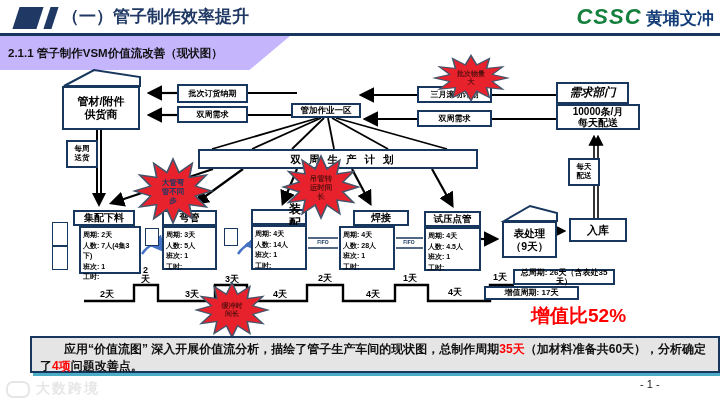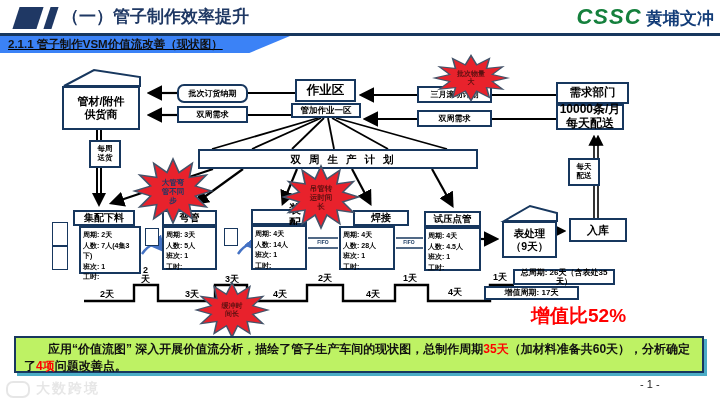--- a/index.html
+++ b/index.html
@@ -32,22 +32,22 @@
 <div id="slide">
 
   <div class="abs" style="left:16px;top:7px;width:24px;height:22px;background:#1F3864;transform:skewX(-18deg);"></div>
   <div class="abs" style="left:47px;top:7px;width:8px;height:22px;background:#1F3864;transform:skewX(-18deg);"></div>
   <div class="abs" style="left:62px;top:5px;font-size:17px;font-weight:900;color:#1F3864;">（一）管子制作效率提升</div>
   <div class="abs" style="right:6px;top:4px;white-space:nowrap;">
      <span style="font-size:22px;font-weight:900;font-style:italic;color:#15803d;letter-spacing:1px;">CSSC</span>
      <span style="font-size:17px;font-weight:900;color:#123C78;">黄埔文冲</span>
   </div>
   <div class="abs" style="left:0;top:33px;width:720px;height:3px;background:#17375E;"></div>
-  <div class="abs" style="left:0;top:36px;width:290px;height:17px;background:#3b82f6;
-              clip-path:polygon(0 0,100% 0,86% 100%,0 100%);display:flex;align-items:center;text-decoration:underline;">
+  <div class="abs" style="left:0;top:36px;width:290px;height:34px;background:#c4b5fd;
+              clip-path:polygon(0 0,100% 0,86% 100%,0 100%);display:flex;align-items:center;">
      <span style="font-size:11.5px;font-weight:700;color:#111;padding-left:8px;white-space:nowrap;">2.1.1 管子制作VSM价值流改善（现状图）</span>
   </div>
 
   <svg width="720" height="404" viewBox="0 0 720 404">
     <defs>
       <marker id="ab" markerWidth="7" markerHeight="7" refX="5.5" refY="3.5" orient="auto">
         <path d="M0,0L7,3.5L0,7Z" fill="#000"></path>
         </marker>
       <marker id="abl" markerWidth="7" markerHeight="7" refX="5.5" refY="3.5" orient="auto">
         <path d="M0,0L7,3.5L0,7Z" fill="#4472C4"></path>
@@ -98,47 +98,44 @@
     <line x1="598" y1="218" x2="598" y2="137" stroke="#000" stroke-width="1.6" marker-end="url(#ab)"></line>
 
     <polyline points="84,301 134,301 134,285 158,285 158,301 215,301 215,285 247,285 247,301 307,301
                       307,285 343,285 343,301 395,301 395,285 428,285 428,301 490,301 490,285 514,285" fill="none" stroke="#000" stroke-width="2.4"></polyline>
   </svg>
 
   <div class="abs nbox" style="left:62px;top:86px;width:78px;height:44px;border-width:2.5px;font-size:11px;">
     <div>管材/附件</div>
     <div>供货商</div>
   </div>
-  <div class="abs nbox" style="left:66px;top:140px;width:32px;height:28px;font-size:7.5px;margin-left:23px;">
+  <div class="abs nbox" style="left:66px;top:140px;width:32px;height:28px;font-size:7.5px;">
     <div>每周</div>
     <div>送货</div>
   </div>
 
-  <div class="abs nbox" style="left:177px;top:84px;width:71px;height:19px;font-size:8px;border-radius:7px;">
+  <div class="abs nbox" style="left:177px;top:84px;width:71px;height:19px;font-size:8px;">
     <div>批次订货纳期</div>
     </div>
   <div class="abs nbox" style="left:177px;top:106px;width:71px;height:17px;font-size:8px;">
     <div>双周需求</div>
     </div>
-  <div class="abs nbox" style="left:295px;top:79px;width:61px;height:23px;border-width:2.5px;font-size:12.5px;">
-    <div>作业区</div>
-    </div>
   <div class="abs nbox" style="left:291px;top:103px;width:70px;height:15px;font-size:8.5px;">
     <div>管加作业一区</div>
     </div>
   <div class="abs nbox" style="left:417px;top:86px;width:75px;height:17px;font-size:8px;">
     <div>三月滚动计划</div>
     </div>
   <div class="abs nbox" style="left:417px;top:110px;width:75px;height:17px;font-size:8px;">
     <div>双周需求</div>
     </div>
-  <div class="abs nbox" style="left:556px;top:82px;width:73px;height:22px;border-width:2.5px;font-size:11.5px;">
+  <div class="abs nbox" style="left:556px;top:82px;width:73px;height:22px;border-width:2.5px;font-size:11.5px;font-style:italic;">
     <div>需求部门</div>
     </div>
-  <div class="abs nbox" style="left:556px;top:104px;width:68px;height:26px;border-width:2.5px;font-size:12px;text-align:center;">
+  <div class="abs nbox" style="left:556px;top:104px;width:84px;height:26px;border-width:2.5px;font-size:10px;text-align:center;">
     <div>10000条/月</div>
     <div>每天配送</div>
     </div>
 
   <div class="abs nbox" style="left:198px;top:149px;width:280px;height:20px;font-size:10.5px;letter-spacing:8px;padding-left:16px;">
     <div>双周生产计划</div>
     </div>
 
   <div class="abs nbox" style="left:568px;top:158px;width:32px;height:28px;font-size:7.5px;">
     <div>每天</div>
@@ -236,33 +233,33 @@
       <div class="bg2"></div>
     <span class="btxt-dark" style="width:30px;font-size:7px;">批次物量大</span>
     </div>
 
   <div class="abs burst" style="left:132px;top:157px;width:82px;height:68px;">
     <div class="bg1"></div>
       <div class="bg2"></div>
     <span class="btxt-navy" style="width:26px;font-size:7.5px;">大管弯管不同步</span>
     </div>
 
-  <div class="abs burst" style="left:281px;top:164px;width:80px;height:66px;">
+  <div class="abs burst" style="left:281px;top:154px;width:80px;height:66px;">
     <div class="bg1"></div>
       <div class="bg2"></div>
     <span class="btxt-dark" style="width:26px;font-size:7.5px;">吊管转运时间长</span>
     </div>
 
   <div class="abs burst" style="left:194px;top:281px;width:76px;height:58px;">
     <div class="bg1"></div>
       <div class="bg2"></div>
     <span class="btxt-dark" style="width:26px;font-size:7px;">缓冲时间长</span>
     </div>
 
-  <div class="abs" style="left:14px;top:336px;width:690px;height:37px;border:2.2px solid #17375E;background:#bef264;
+  <div class="abs" style="left:30px;top:336px;width:690px;height:37px;border:2.2px solid #17375E;background:#e5e5e5;
               box-shadow:3px 3px 0 #4BACC6;padding:3px 8px;box-sizing:border-box;">
     <div style="font-size:12px;font-weight:700;color:#111;line-height:1.45;text-indent:2em;">
       <span>应用“价值流图” 深入开展价值流分析，描绘了管子生产车间的现状图，总制作周期</span><span style="color:#FF0000;">35天</span><span>（加材料准备共60天），分析确定了</span><span style="color:#FF0000;">4项</span><span>问题改善点。</span>
     </div>
   </div>
 
   <div class="abs" style="left:6px;top:380px;font-size:14px;font-weight:900;color:#555;opacity:0.14;letter-spacing:2px;">
     <span style="display:inline-block;width:20px;height:13px;border:2px solid #555;border-radius:7px;vertical-align:middle;"></span>
     <span>大数跨境</span>
   </div>

